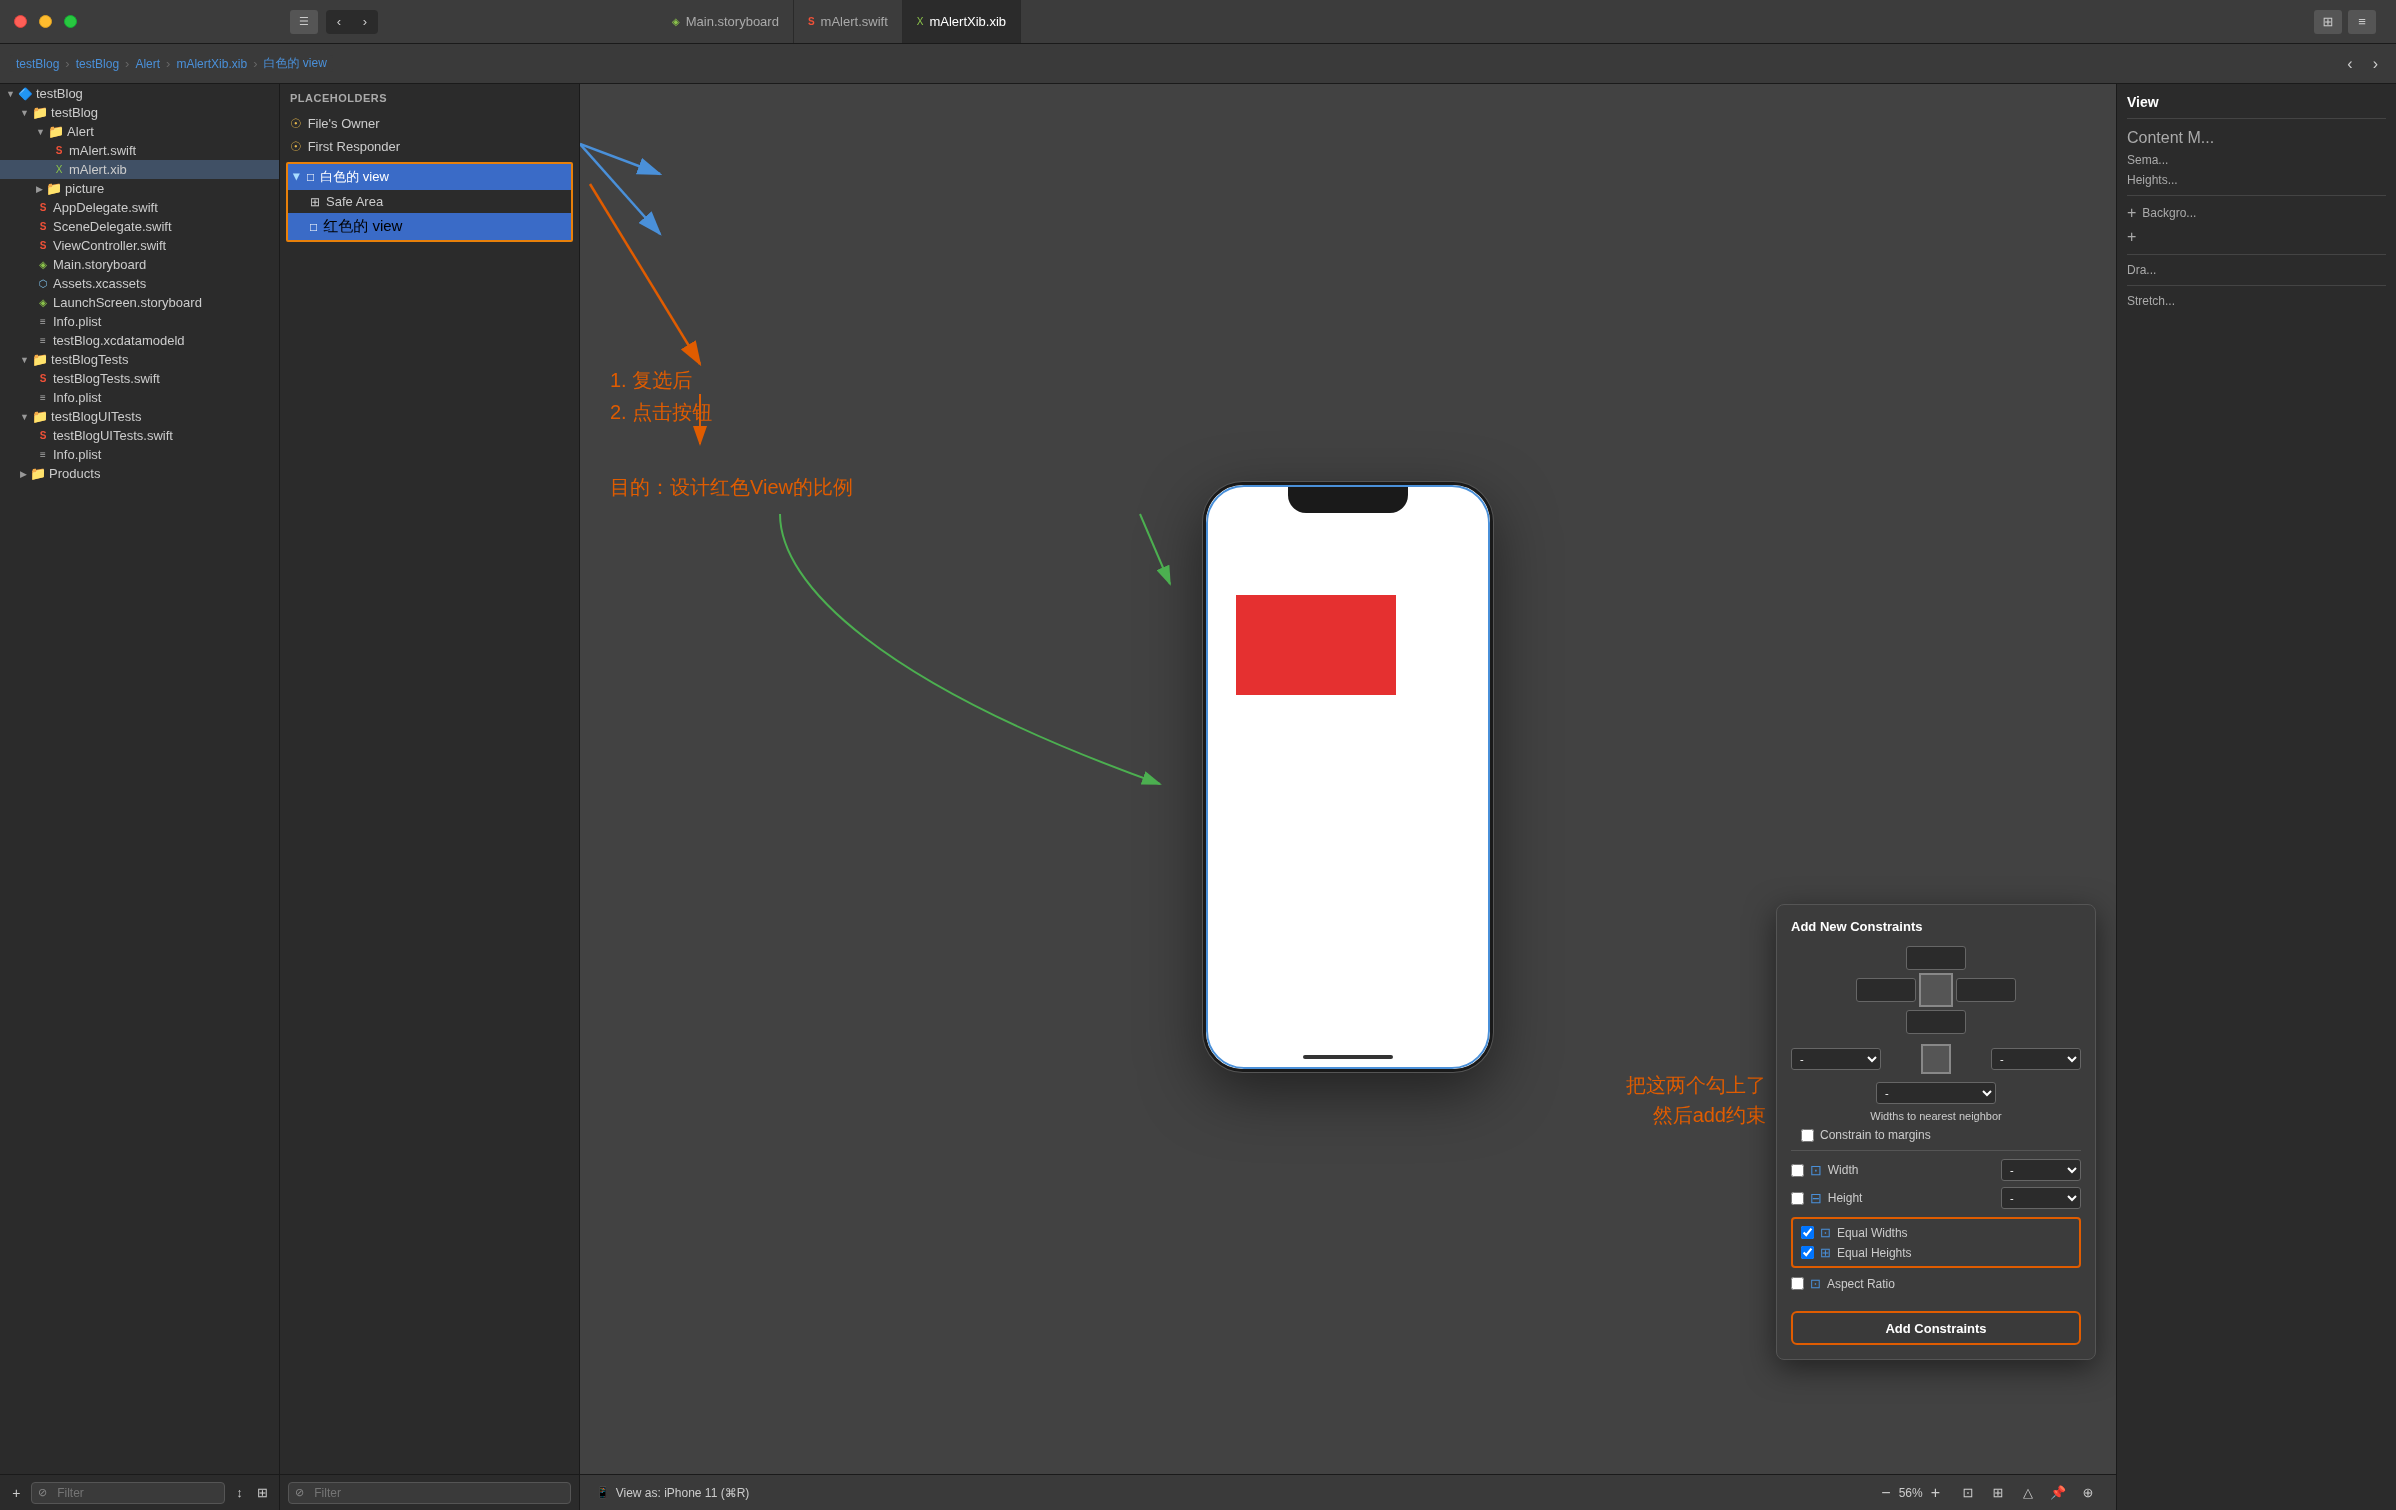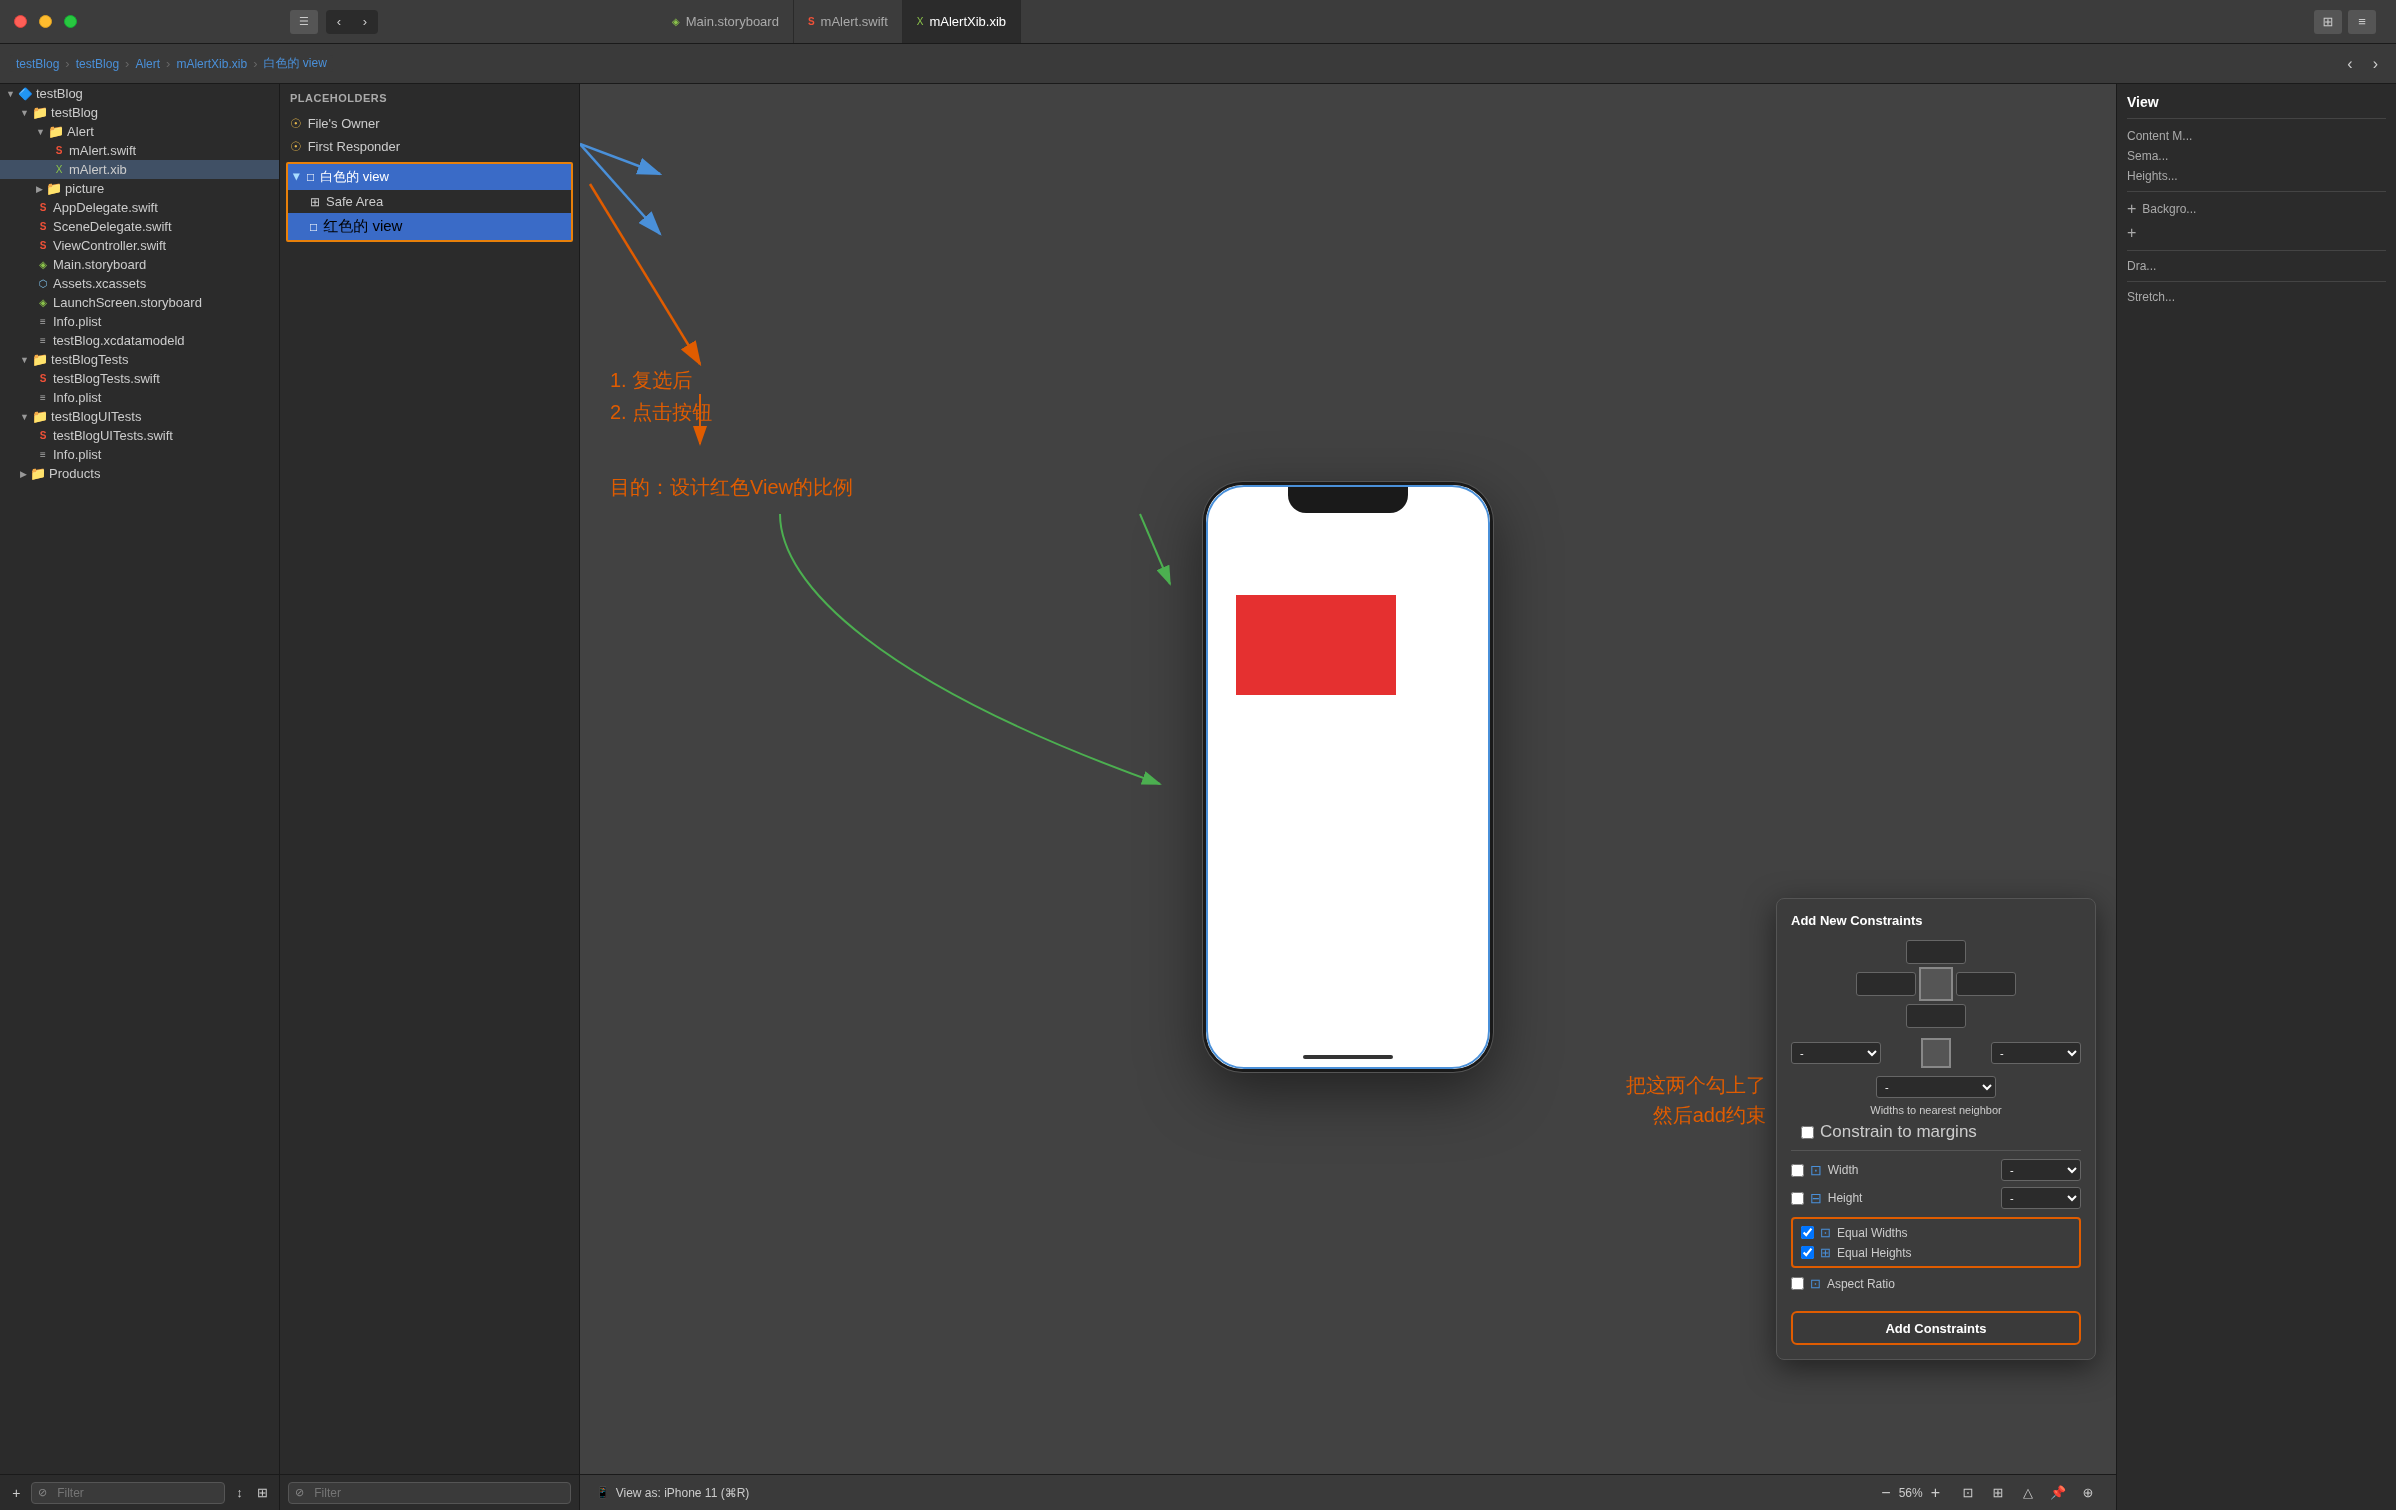--- a/index.html
+++ b/index.html
@@ -193,21 +193,21 @@
       padding: 0 4px;
     }
     .spacing-label {
       color: #ccc;
       font-size: 11px;
       text-align: center;
       margin-bottom: 6px;
     }
     .cb-label {
       color: #ccc;
-      font-size: 17px;
+      font-size: 12px;
     }
     .dim-label { color: #ccc; font-size: 12px; flex: 1; }
     .add-constraints-btn {
       width: 100%;
       height: 34px;
       background: #3a3a3a;
       border: 2px solid #e05c00;
       border-radius: 6px;
       color: #fff;
       font-size: 13px;
@@ -599,21 +599,21 @@
         <span class="dim-label">Aspect Ratio</span>
       </div>
 
       
       <button class="add-constraints-btn">Add Constraints</button>
     </div>
   </div>
 
   <div class="right-panel">
     <div class="right-panel-title">View</div>
-    <div style="color:#aaa;font-size:12px;margin-bottom:6px;">Content M...</div>
+    <div style="color:#aaa;font-size:16px;margin-bottom:6px;">Content M...</div>
     <div style="color:#aaa;font-size:12px;margin-bottom:6px;">Sema...</div>
     <div style="color:#aaa;font-size:12px;margin-bottom:6px;">Heights...</div>
     <div style="height:1px;background:#444;margin:8px 0;"></div>
     <div style="display:flex;align-items:center;gap:6px;margin-bottom:6px;">
       <span style="color:#aaa;font-size:16px;cursor:pointer;">+</span>
       <span style="color:#aaa;font-size:12px;">Backgro...</span>
     </div>
     <div style="display:flex;align-items:center;gap:6px;margin-bottom:6px;">
       <span style="color:#aaa;font-size:16px;cursor:pointer;">+</span>
     </div>

